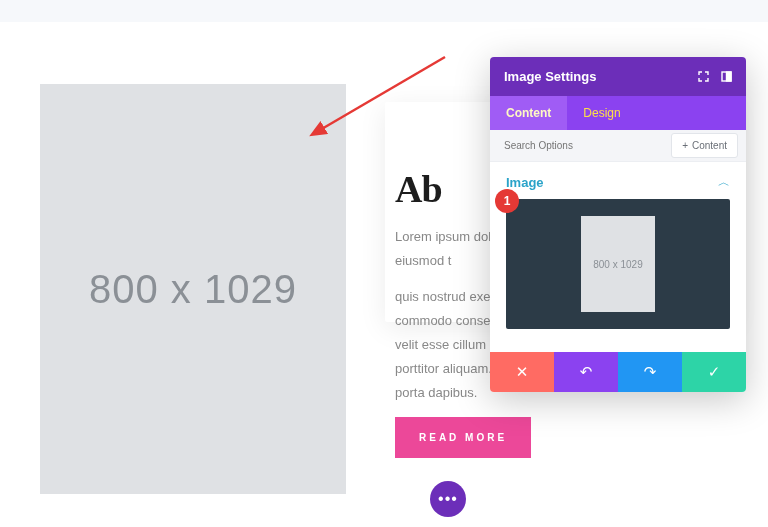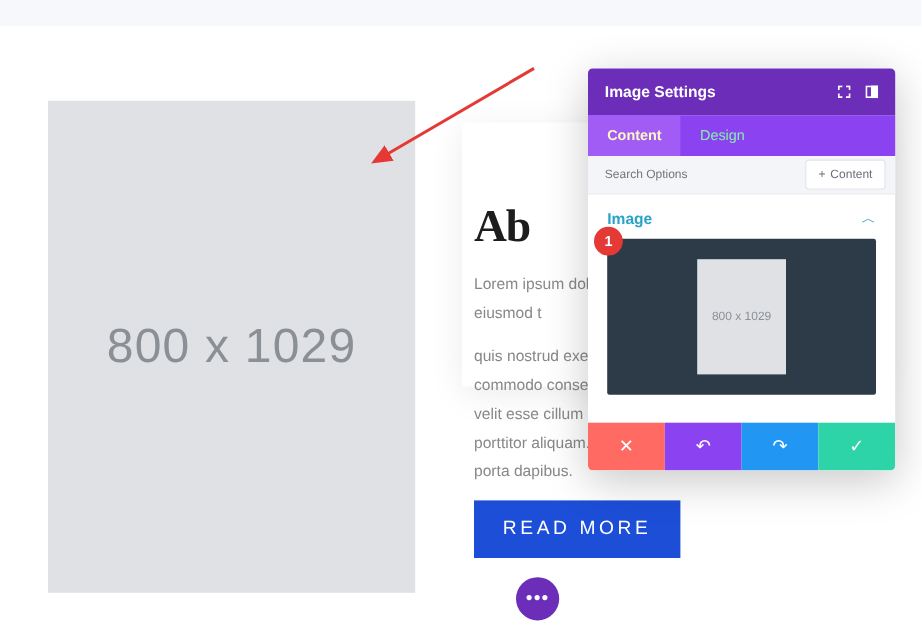--- a/index.html
+++ b/index.html
@@ -4,31 +4,31 @@
 <style>
 *{margin:0;padding:0;box-sizing:border-box}
 body{font-family:-apple-system,BlinkMacSystemFont,"Segoe UI",Arial,sans-serif;width:768px;height:527px;background:#fff;position:relative;overflow:hidden}
 .top-strip{position:absolute;top:0;left:0;right:0;height:22px;background:#f6f8fb}
 .canvas{position:absolute;top:22px;left:0;right:0;bottom:0;background:#fff}
 .content-card{position:absolute;top:80px;left:385px;right:35px;height:220px;background:#fff;box-shadow:0 6px 28px rgba(0,0,0,.08);border-radius:2px}
 .placeholder-img{position:absolute;top:62px;left:40px;width:306px;height:410px;background:#dfe1e4;display:flex;align-items:center;justify-content:center;color:#8b9096;font-size:40px;font-weight:400;letter-spacing:1px}
 .content-block{position:absolute;top:145px;left:395px;width:340px}
 .content-title{font-family:Georgia,"Times New Roman",serif;font-size:38px;font-weight:900;color:#1d1d1d;letter-spacing:-1px;margin-bottom:14px}
 .content-para{font-size:13px;color:#888;line-height:1.85;margin-bottom:12px}
-.read-more{display:inline-block;background:#1d4ed8;color:#fff;font-size:16px;font-weight:400;letter-spacing:3px;padding:15px 24px;cursor:pointer;border:none}
+.read-more{display:inline-block;background:#ec4899;color:#fff;font-size:10px;font-weight:700;letter-spacing:3px;padding:15px 24px;cursor:pointer;border:none}
 .arrow{position:absolute;top:30px;left:295px;width:160px;height:100px;pointer-events:none}
 .fab{position:absolute;bottom:10px;left:430px;width:36px;height:36px;border-radius:50%;background:#6c2eb9;display:flex;align-items:center;justify-content:center;cursor:pointer}
 .fab span{color:#fff;font-size:16px;line-height:1;letter-spacing:1px}
 .panel{position:absolute;top:35px;right:22px;width:256px;background:#fff;box-shadow:0 8px 36px rgba(0,0,0,.22);border-radius:4px;overflow:visible}
 .panel-hdr{background:#6c2eb9;color:#fff;padding:12px 14px;display:flex;align-items:center;justify-content:space-between;border-radius:4px 4px 0 0}
 .panel-title{font-size:13px;font-weight:600}
 .panel-hdr-icons{display:flex;gap:12px}
 .panel-hdr-icons span{font-size:12px;cursor:pointer;display:inline-flex;align-items:center}
 .tabs{background:#8b42f0;display:flex}
-.tab{padding:10px 16px;font-size:12px;color:#86efac;cursor:pointer}
+.tab{padding:10px 16px;font-size:12px;color:#fde047;cursor:pointer}
 .tab.active{background:#a05cf5;color:#fef9c3;font-weight:600}
 .search-row{display:flex;align-items:center;background:#f4f5f8;border-bottom:1px solid #eceef2}
 .search-input{flex:1;border:none;background:transparent;padding:10px 14px;font-size:10px;color:#9ba0a8;outline:none}
 .filter-btn{display:flex;align-items:center;gap:4px;padding:6px 10px;margin-right:8px;background:#fff;border:1px solid #e2e5ea;border-radius:3px;font-size:10px;color:#6a6f77;cursor:pointer}
 .section{padding:12px 16px 8px;display:flex;align-items:center;justify-content:space-between}
 .section-title{font-size:13px;color:#2aa3c9;font-weight:700}
 .chevron{color:#2aa3c9;font-size:12px;cursor:pointer}
 .preview-row{position:relative;padding:0 16px 16px}
 .preview{background:#2c3b47;height:130px;display:flex;align-items:center;justify-content:center;border-radius:2px}
 .preview-inner{width:74px;height:96px;background:#dfe1e4;display:flex;align-items:center;justify-content:center;color:#8b9096;font-size:10px;text-align:center;line-height:1.3}

